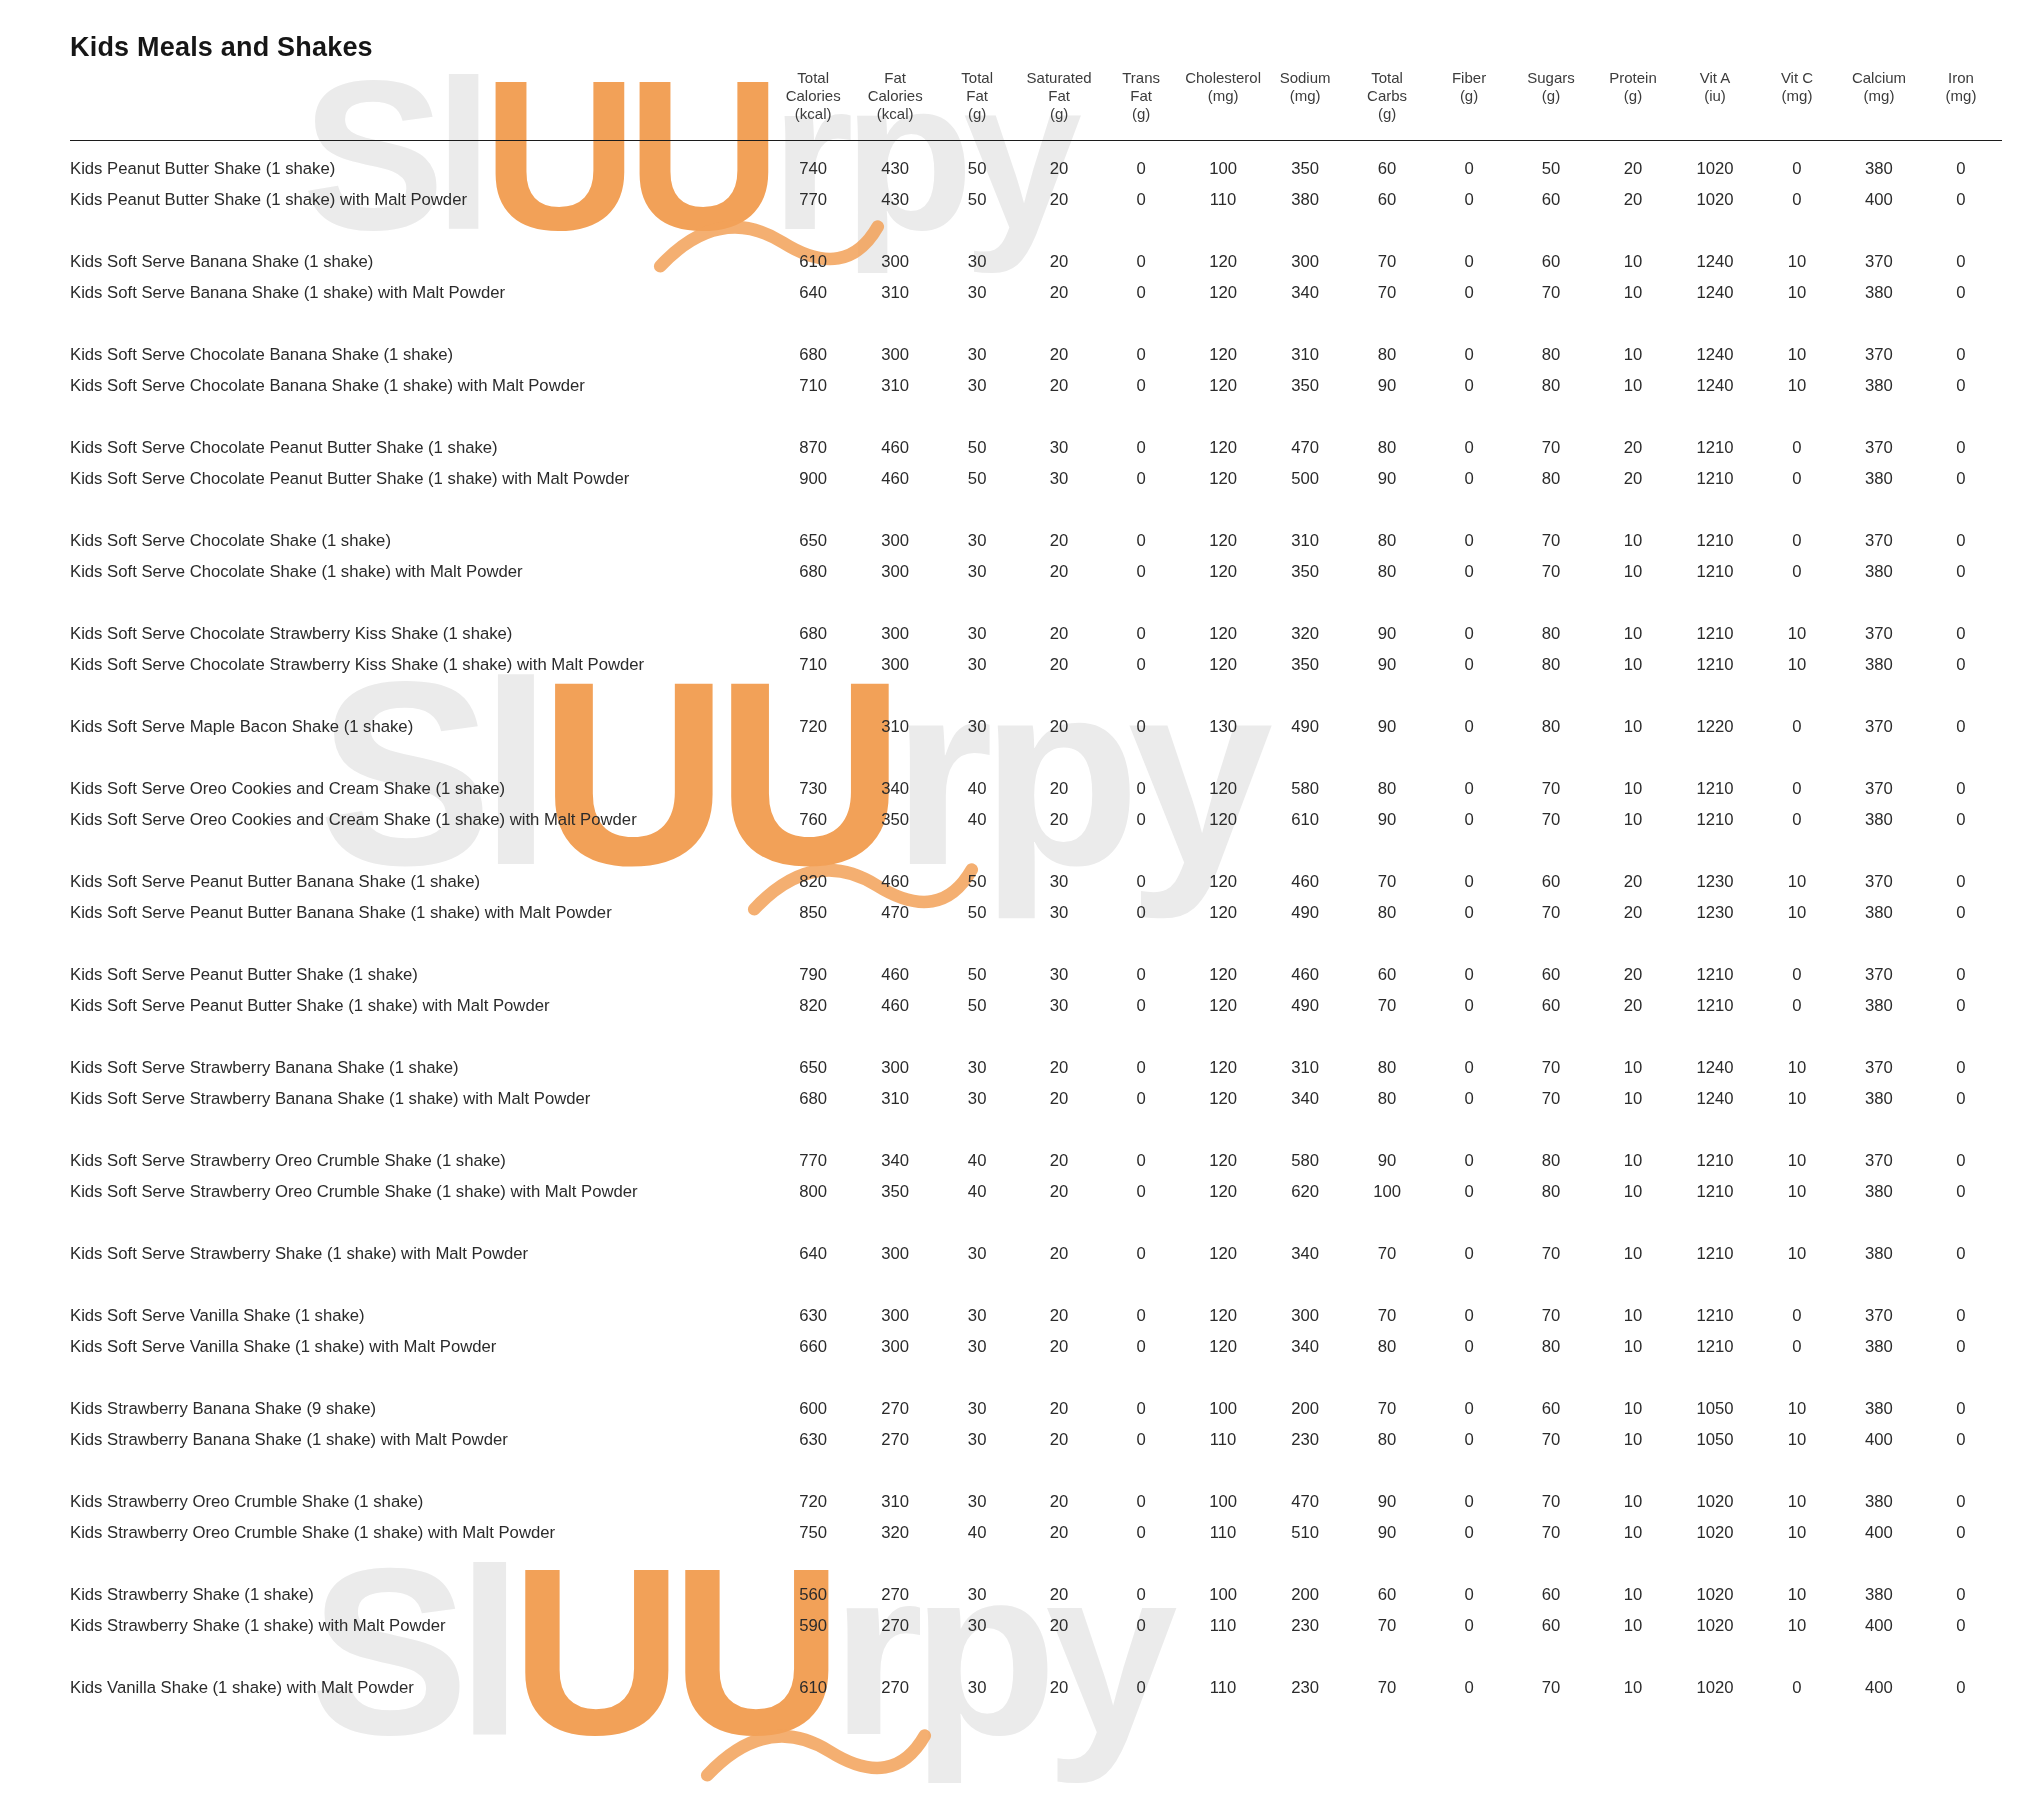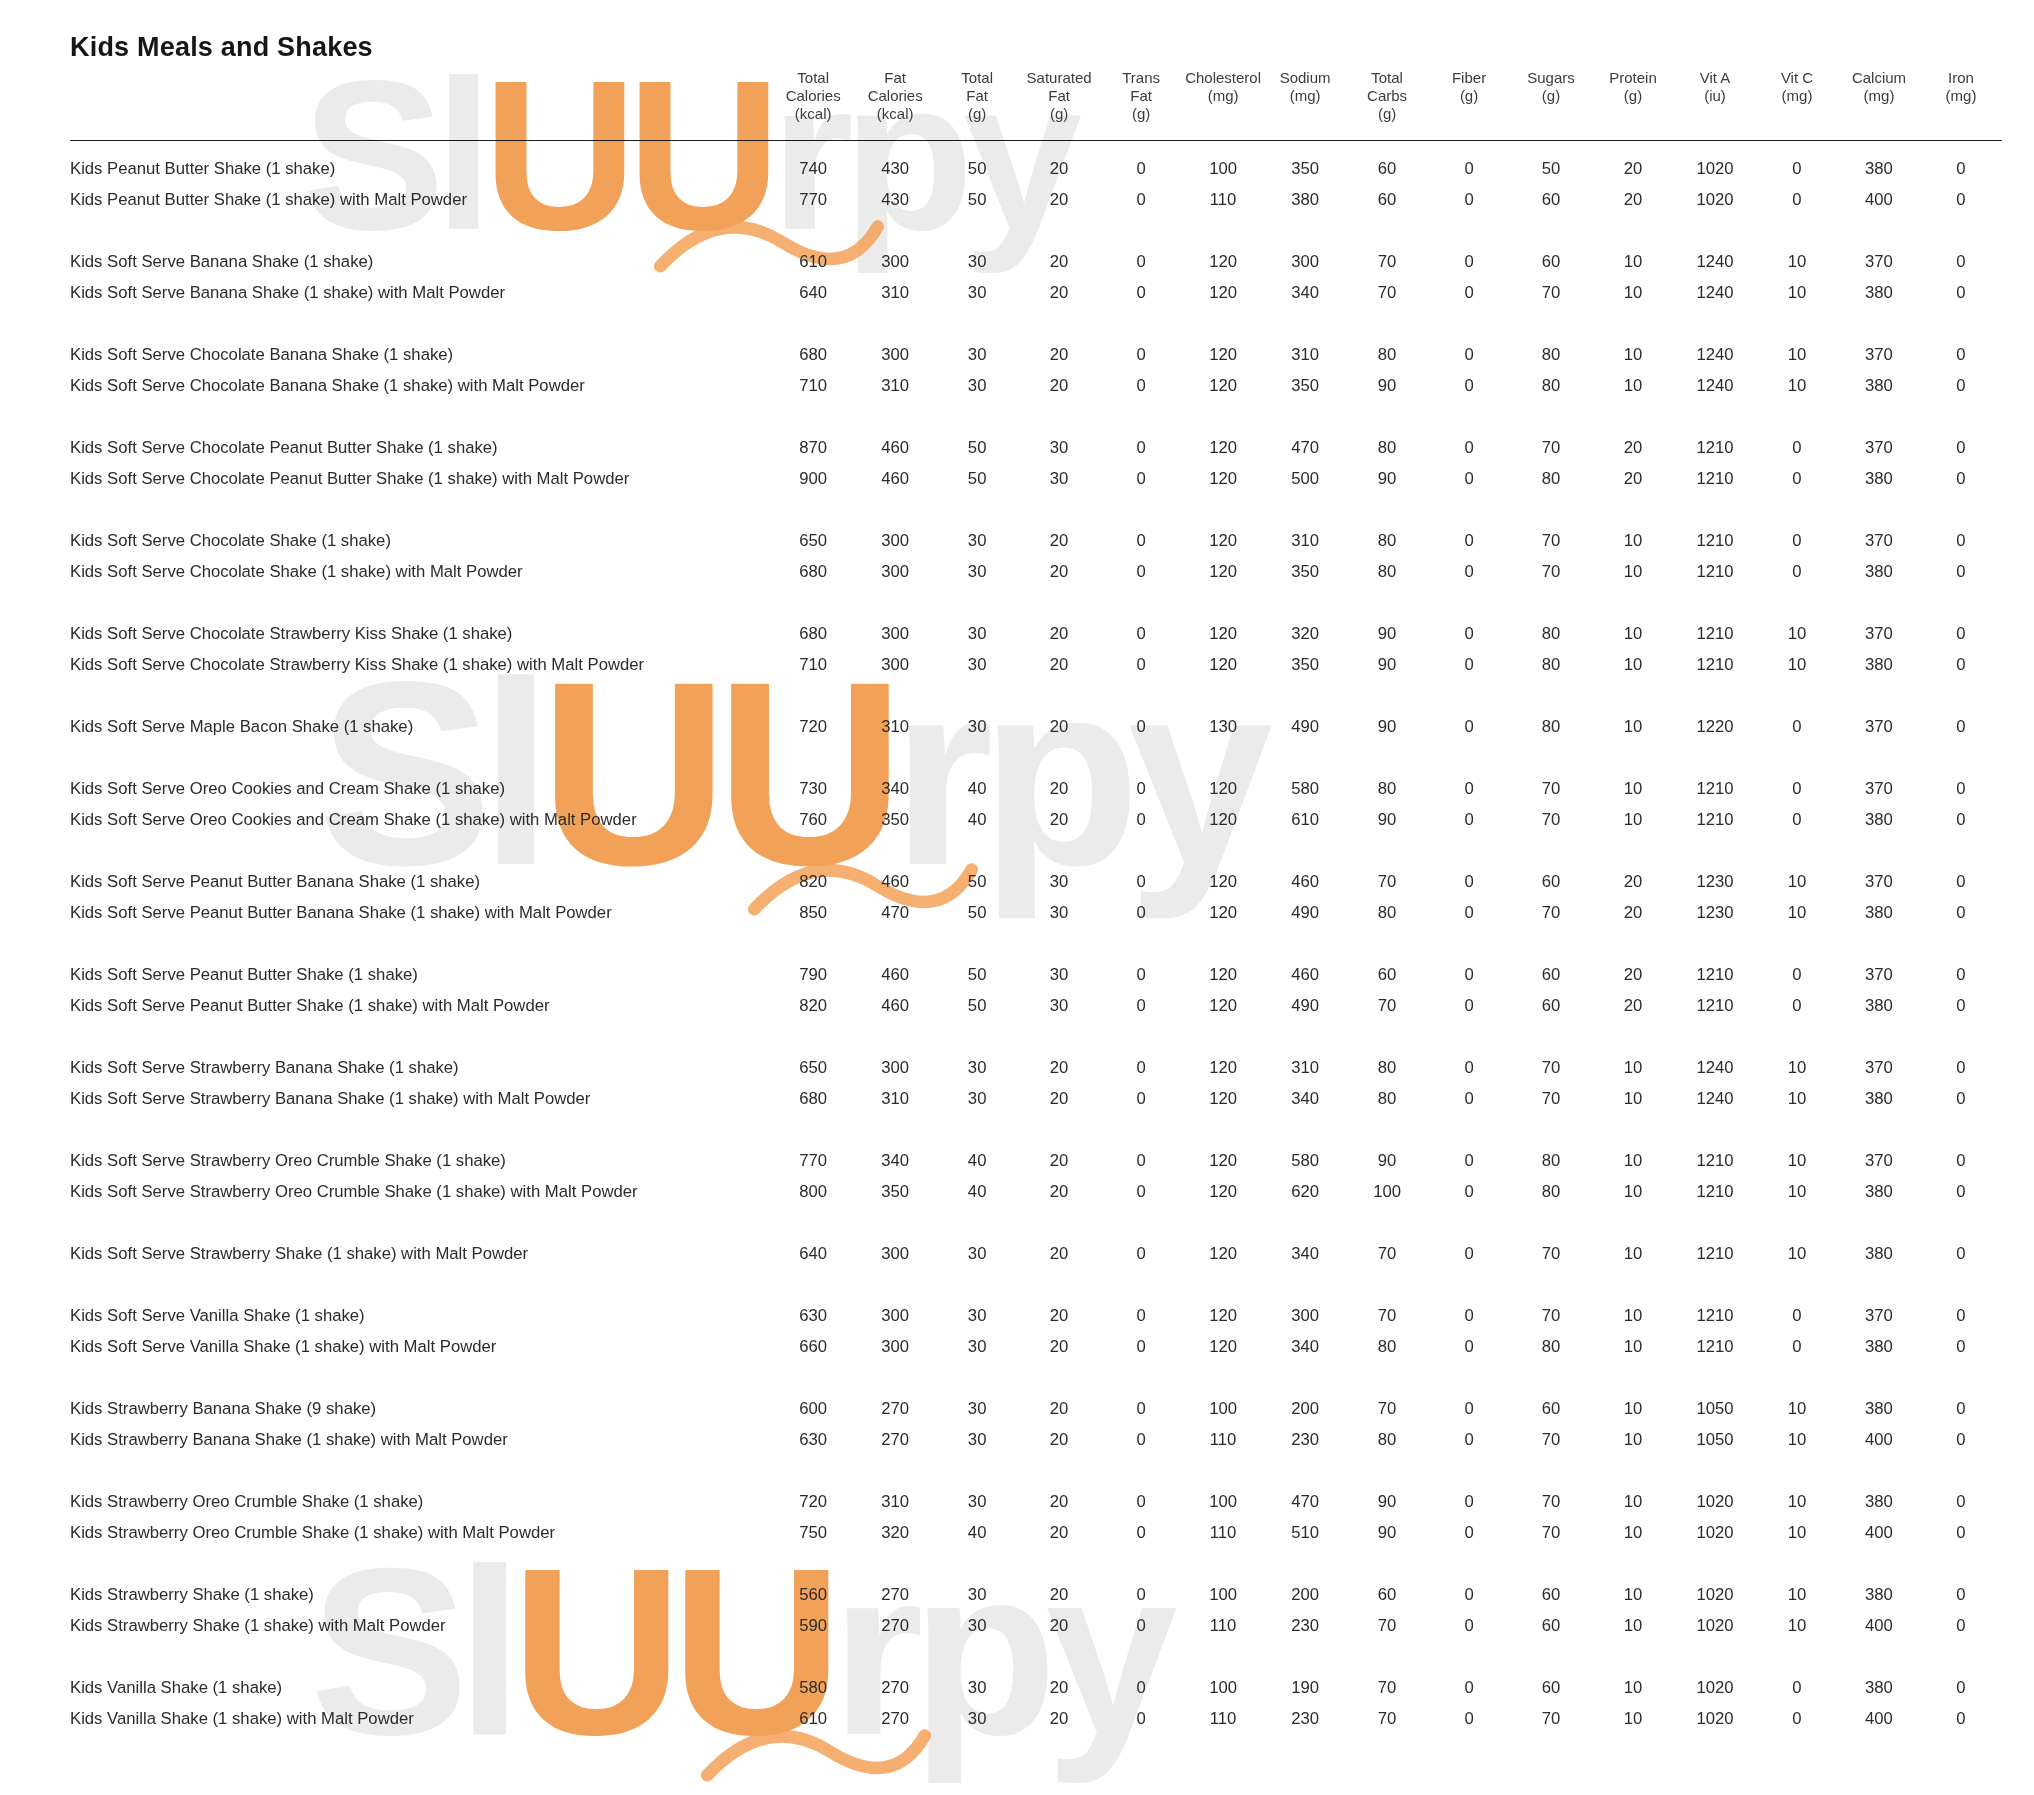--- a/index.html
+++ b/index.html
@@ -784,38 +784,20 @@
           <td class="val">10</td>
           <td class="val">1020</td>
           <td class="val">10</td>
           <td class="val">400</td>
           <td class="val">0</td>
         </tr>
         <tr class="spacer">
           <td colspan="16"></td>
         </tr>
         <tr>
-          <td class="name">Kids Vanilla Shake (1 shake)</td>
-          <td class="val">580</td>
-          <td class="val">270</td>
-          <td class="val">30</td>
-          <td class="val">20</td>
-          <td class="val">0</td>
-          <td class="val">100</td>
-          <td class="val">190</td>
-          <td class="val">70</td>
-          <td class="val">0</td>
-          <td class="val">60</td>
-          <td class="val">10</td>
-          <td class="val">1020</td>
-          <td class="val">0</td>
-          <td class="val">380</td>
-          <td class="val">0</td>
-        </tr>
-        <tr>
           <td class="name">Kids Vanilla Shake (1 shake) with Malt Powder</td>
           <td class="val">610</td>
           <td class="val">270</td>
           <td class="val">30</td>
           <td class="val">20</td>
           <td class="val">0</td>
           <td class="val">110</td>
           <td class="val">230</td>
           <td class="val">70</td>
           <td class="val">0</td>

